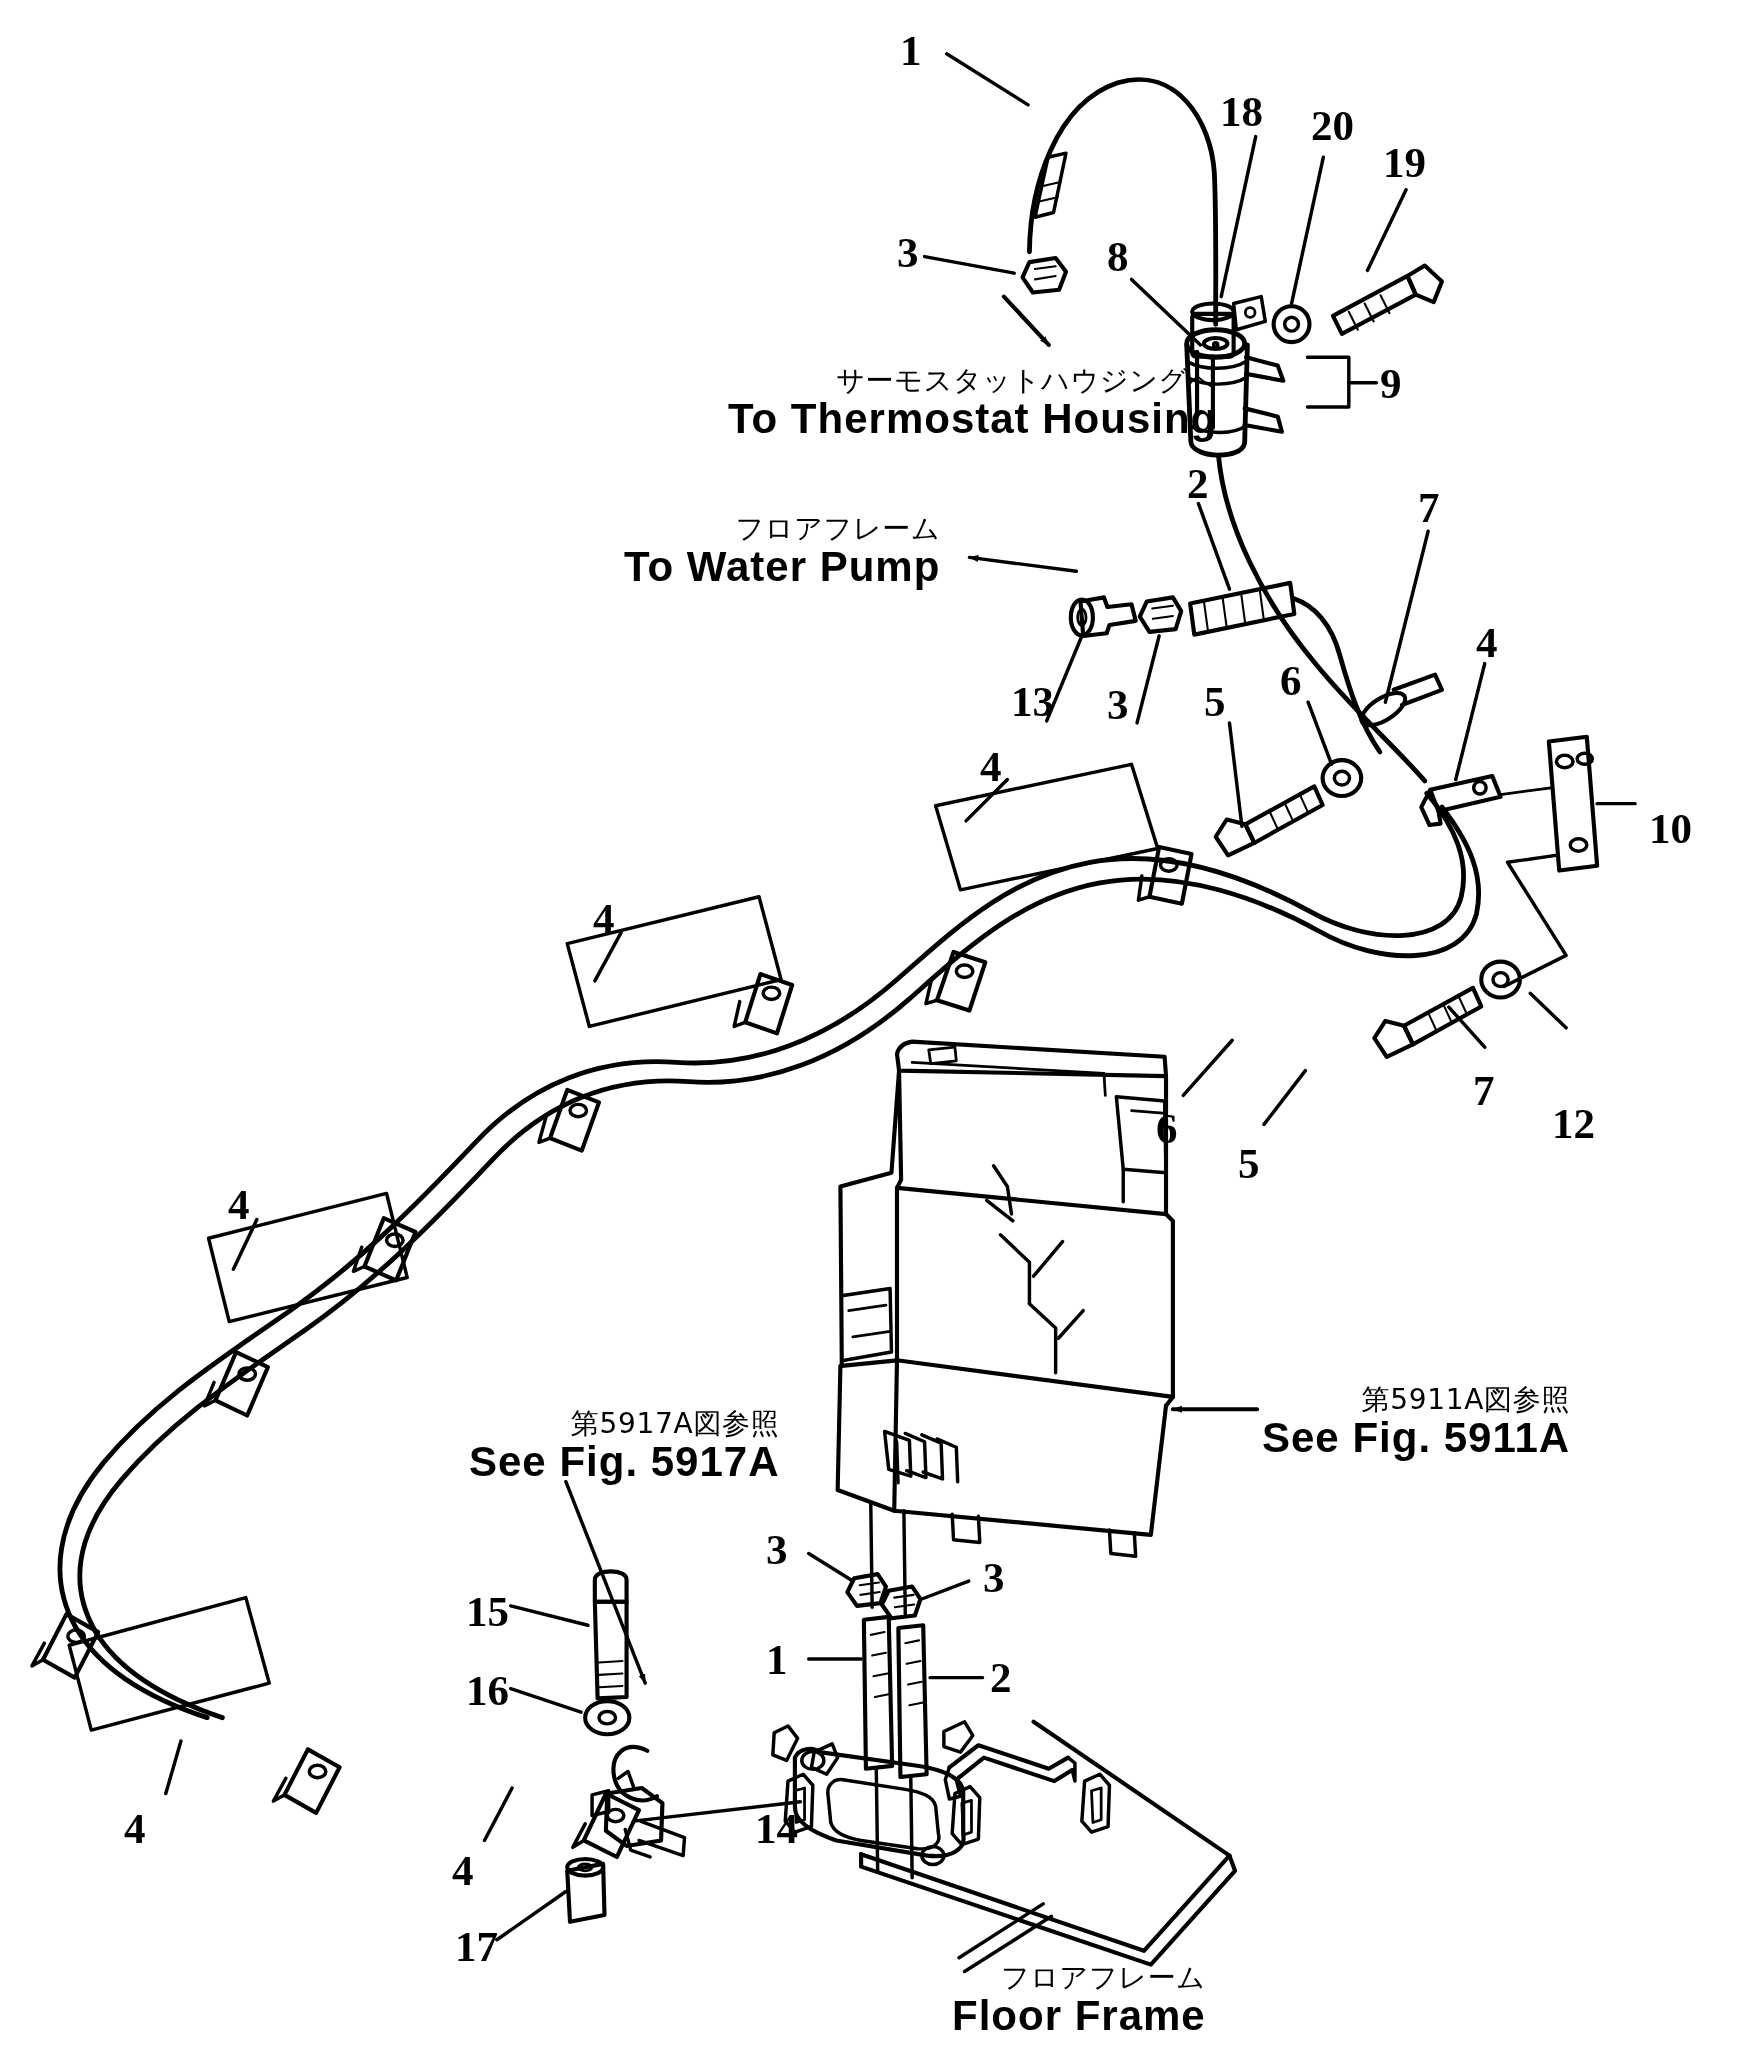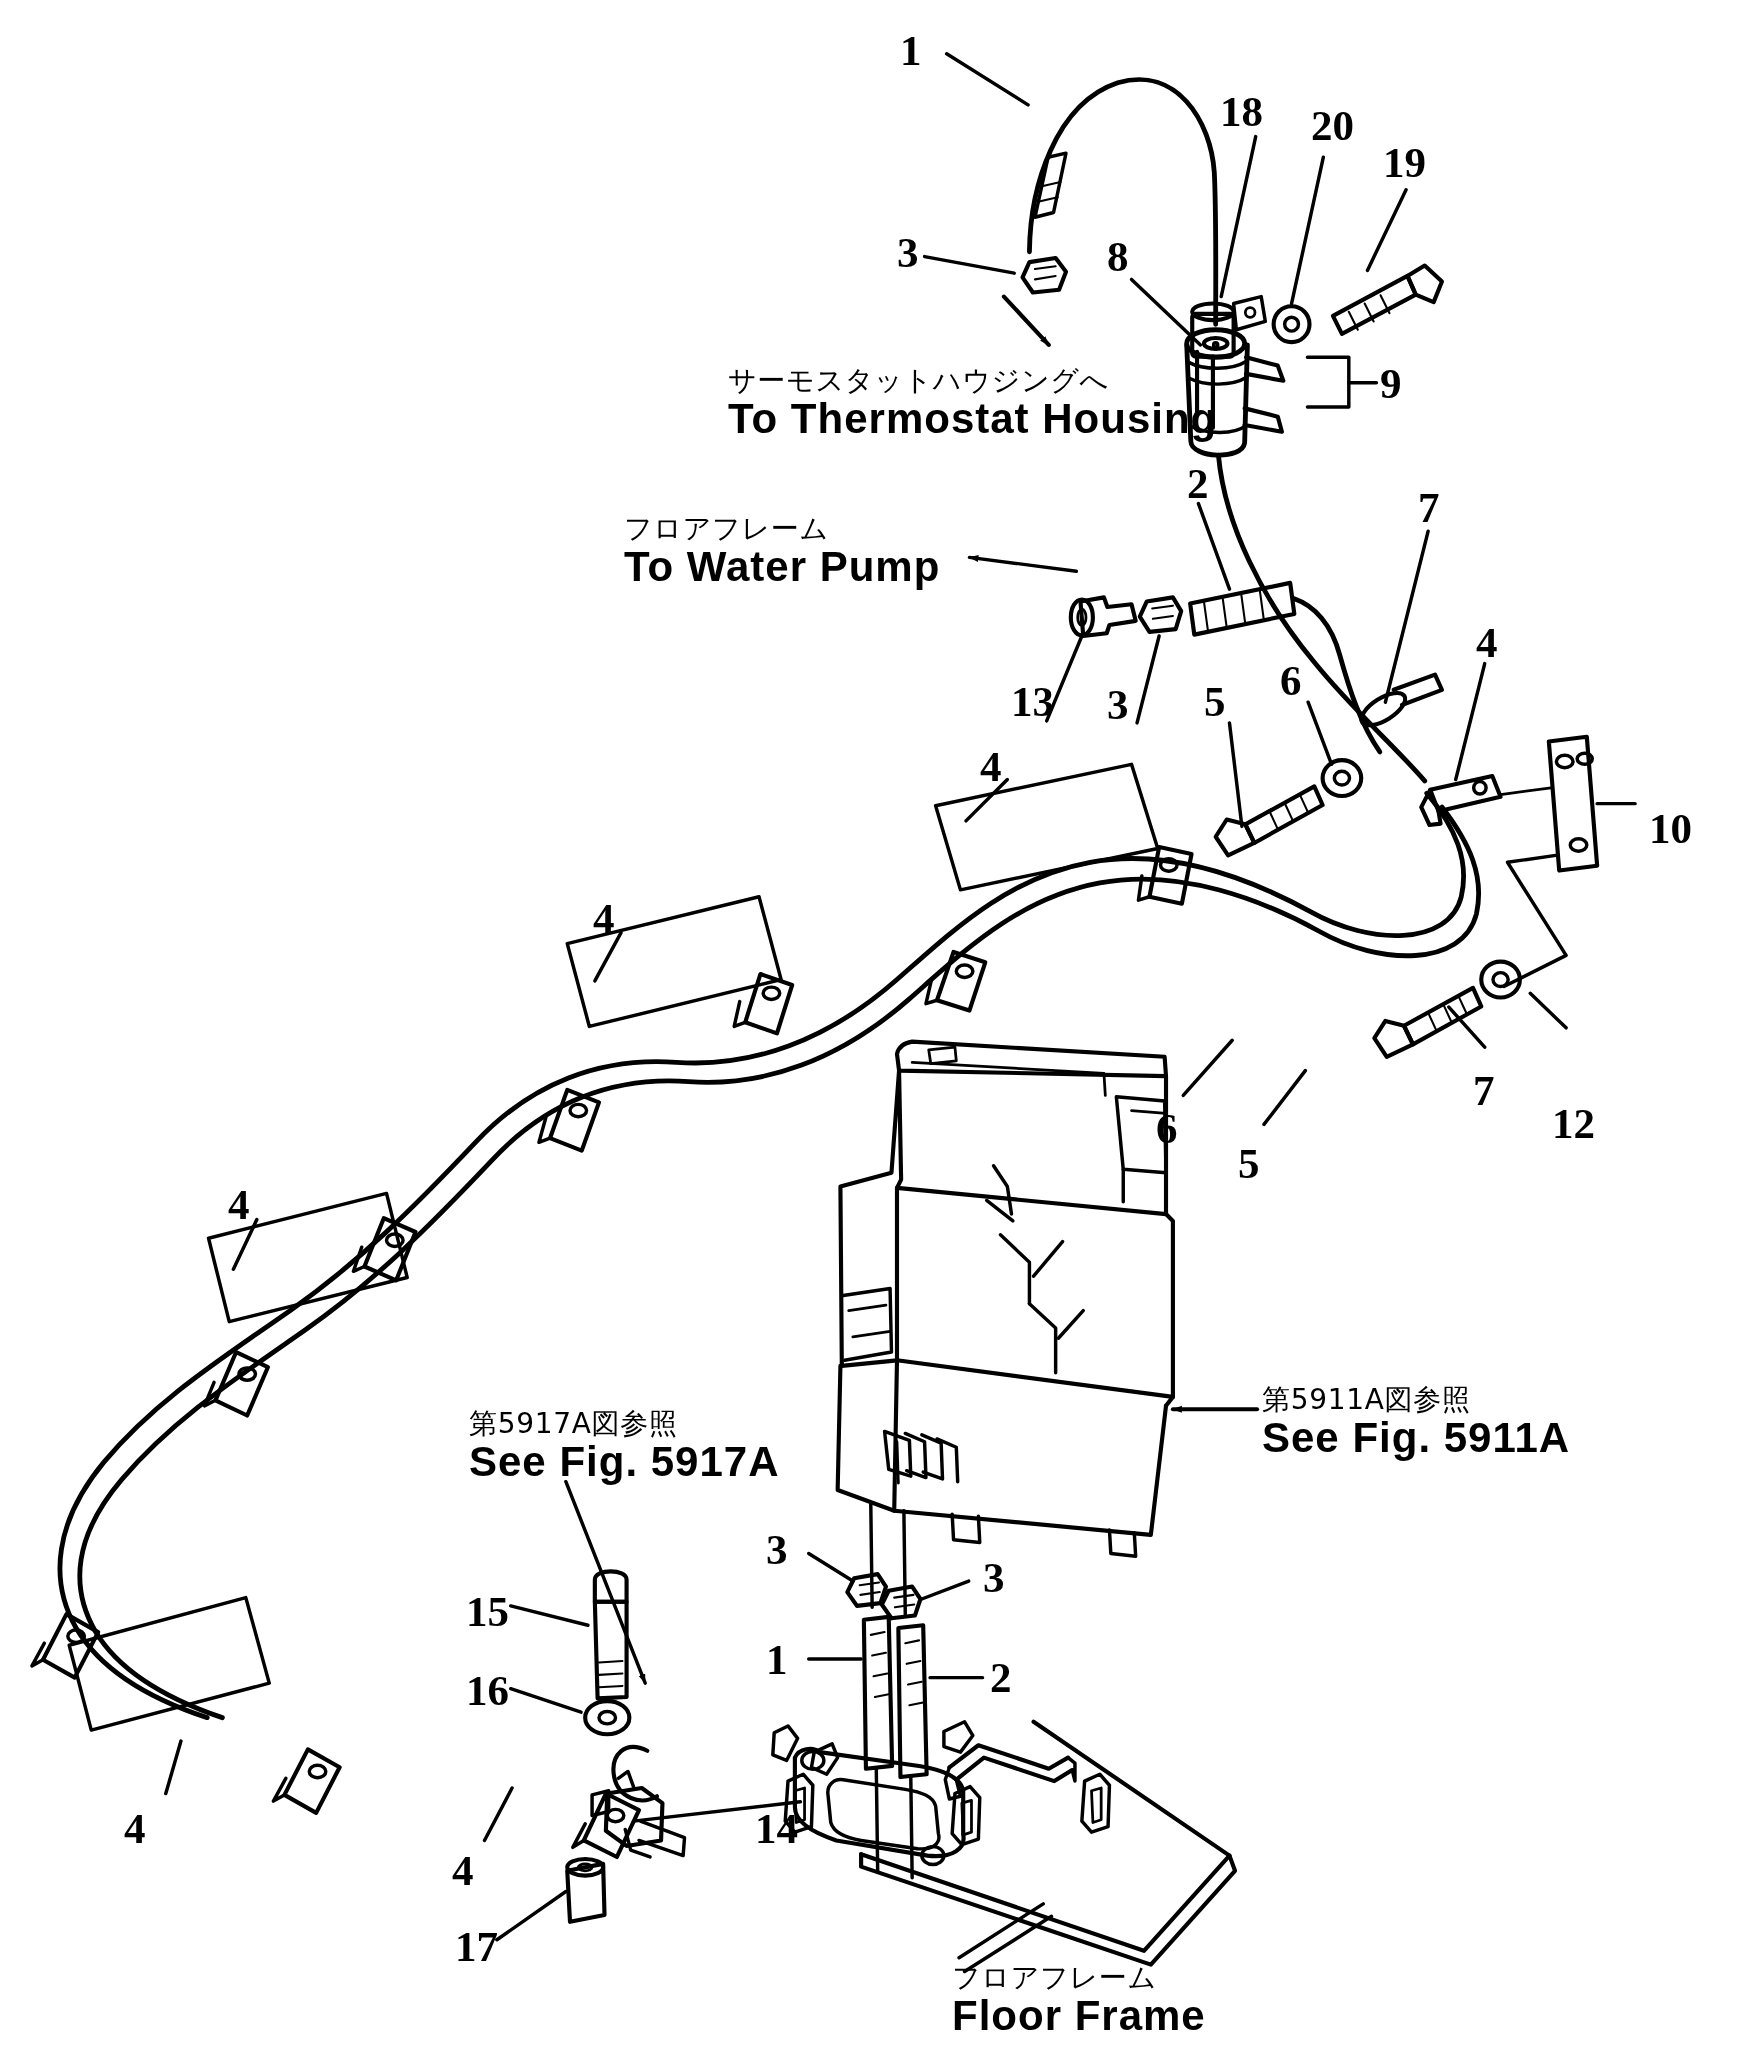--- a/index.html
+++ b/index.html
@@ -42,20 +42,21 @@
     position: absolute;
     white-space: nowrap;
     line-height: 1.05;
   }
   .anno .jp {
     font-family: "DejaVu Sans", sans-serif;
     font-size: 28px;
     font-weight: 500;
     letter-spacing: 0.7px;
     display: block;
+    text-align: right;
   }
   .anno .en {
     font-family: "Liberation Sans", sans-serif;
     font-size: 42px;
     font-weight: 700;
     letter-spacing: 1px;
     display: block;
     margin-top: 1.4px;
   }
 </style>

